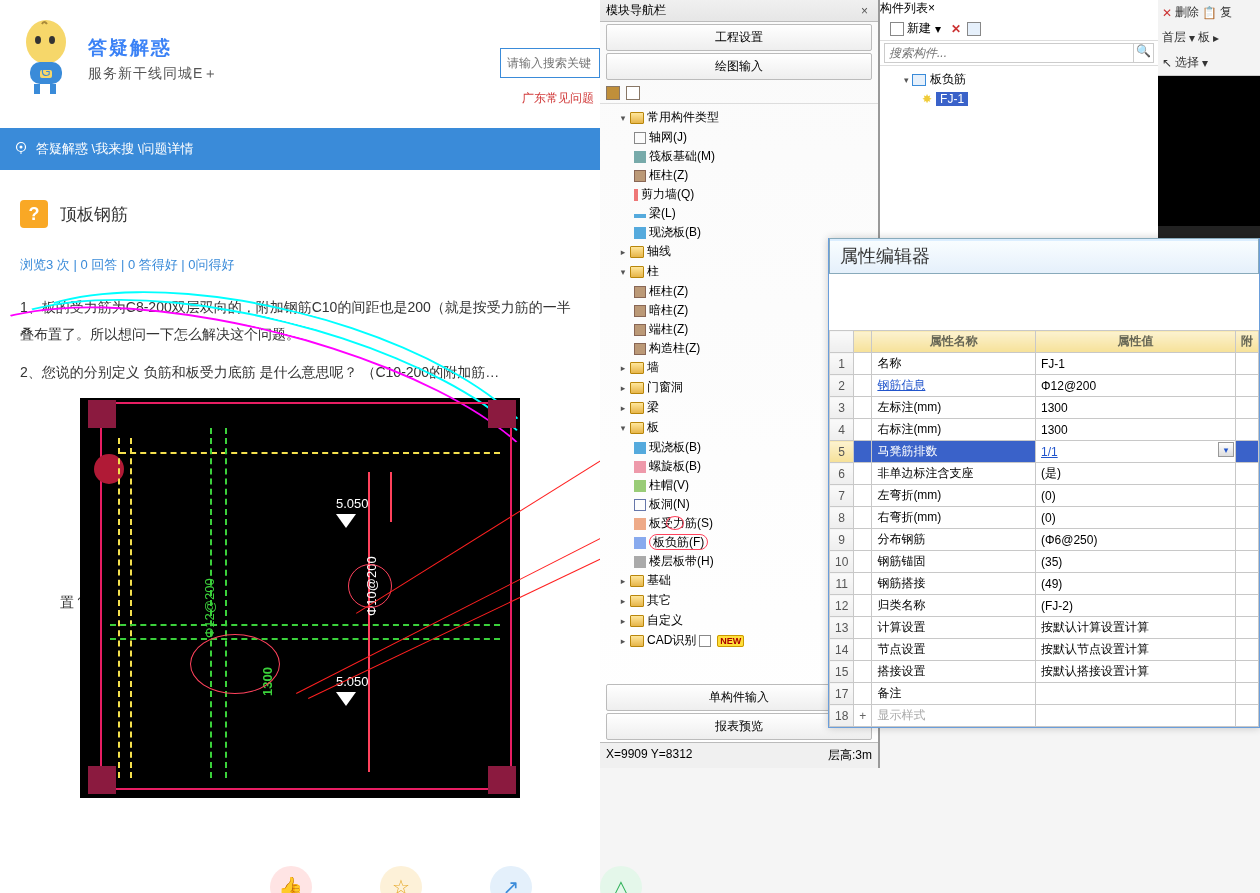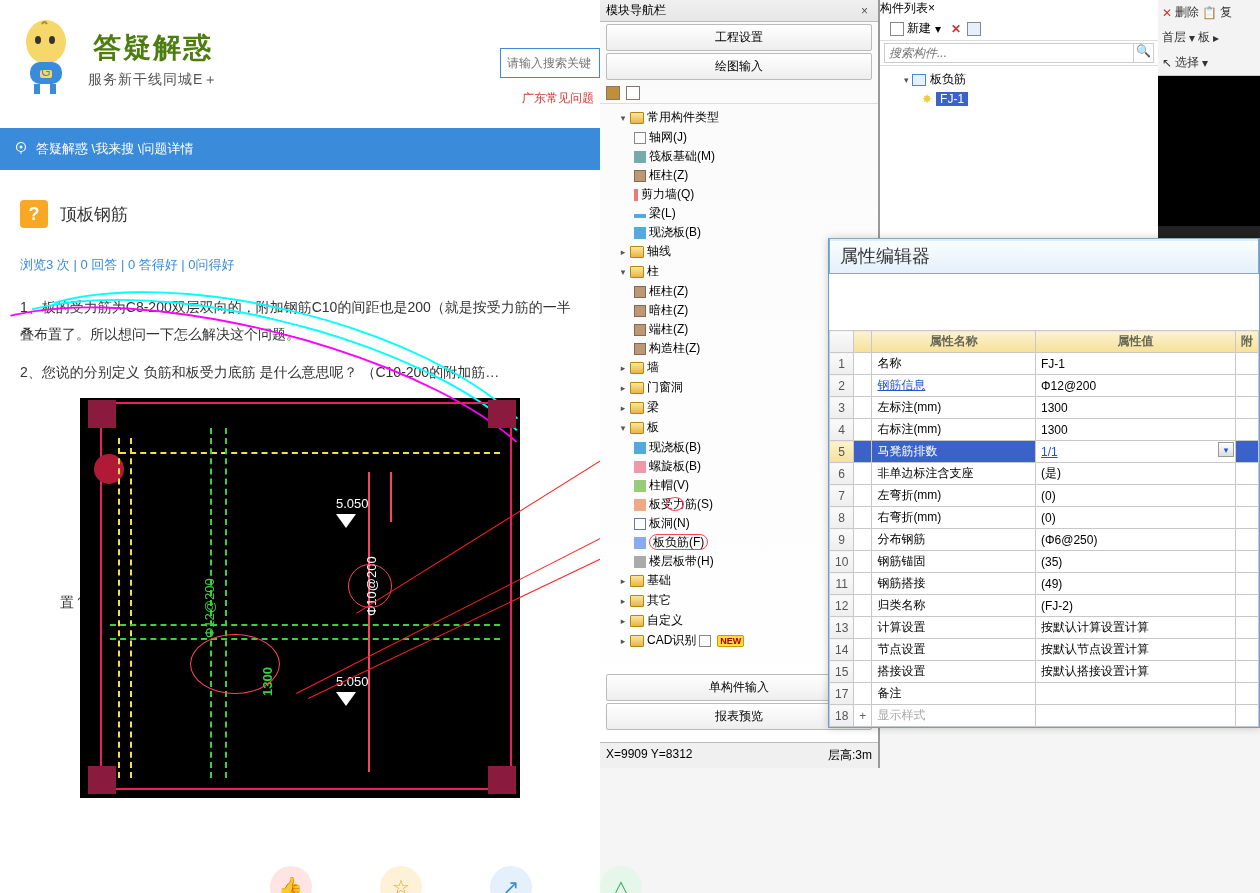--- a/index.html
+++ b/index.html
@@ -4,21 +4,21 @@
 <style>
 * { margin: 0; padding: 0; box-sizing: border-box; font-family: "Microsoft YaHei", Arial, sans-serif; font-size: 12px; }
 body { width: 1260px; height: 893px; position: relative; background: #f5f5f5; overflow: hidden; }
 
 
 .web-page { position: absolute; left: 0; top: 0; width: 600px; height: 893px; background: #fff; }
 .logo-area { display: flex; align-items: center; padding: 20px 10px 10px 10px; }
 .logo-icon { width: 70px; height: 78px; position: relative; }
 .logo-icon svg { width: 100%; height: 100%; }
 .logo-text { margin-left: 8px; }
-.logo-title { font-size: 28px; font-weight: bold; color: #4d7c0f; letter-spacing: 2px; text-align: center; }
+.logo-title { font-size: 19px; font-weight: bold; color: #3b82f6; letter-spacing: 2px; }
 .logo-sub { font-size: 14px; color: #555; margin-top: 4px; letter-spacing: 1px; }
 
 .search-row { position: absolute; right: 0; top: 48px; display: flex; align-items: center; }
 .search-input { border: 1px solid #3a8bd9; height: 30px; width: 100px; padding: 0 6px; color: #999; }
 
 .common-q { position: absolute; right: 6px; top: 90px; color: #d13a3a; }
 
 .breadcrumb-bar { background: #3a8bd9; color: #fff; padding: 12px 14px; display: flex; align-items: center; margin-top: 20px; }
 .loc-icon { margin-right: 8px; display: inline-block; }
 .breadcrumb-bar span { font-size: 13px; }
@@ -69,21 +69,21 @@
 .tree ul { list-style: none; padding-left: 16px; }
 .tree li { white-space: nowrap; position: relative; }
 .tree .node-icon { display: inline-block; width: 14px; height: 12px; margin-right: 3px; vertical-align: middle; }
 .tree .folder { background: linear-gradient(#ffe69a,#e6b54a); border: 1px solid #b8860b; border-radius: 1px; }
 .tree .item-icon { width: 12px; height: 12px; display: inline-block; margin-right: 3px; vertical-align: middle; }
 .tree .expander { display: inline-block; width: 10px; text-align:center; color: #555; font-size: 9px; margin-right: 2px;}
 .tree .new-badge { background: #ffdf3a; border: 1px solid #cc9900; color: #a00; font-size: 9px; padding: 0 2px; margin-left: 3px; border-radius: 2px; font-weight:bold;}
 .tree .hl-red { border: 1.5px solid #ff425c; border-radius: 10px; padding: 0px 3px; }
 .tree .hl-circle { position:absolute; border:1.5px solid #ff425c; border-radius:50%; width:18px; height:14px; left:32px; top:2px; }
 
-.bot-tabs { position:absolute; bottom:36px; left:0; right:0; }
+.bot-tabs { position:absolute; bottom:26px; left:0; right:0; }
 .status-bar { position:absolute; bottom:0; left:0; right:0; padding:4px 6px; border-top:1px solid #bbb; background:#f0f0f0; display:flex; font-size:12px; }
 .status-bar .r { margin-left:auto; }
 
 
 .panel-right-top { position: absolute; left: 880px; top: 0; width: 280px; height: 240px; background: #fff; border-right: 2px solid #999; border-bottom: 1px solid #ccc;}
 .panel-right-top .toolbar2 { padding: 3px 10px; display:flex; align-items:center; border-bottom:1px solid #ddd; }
 .panel-right-top .toolbar2 .ico { display:inline-block; width:14px; height:14px; border:1px solid #888; margin-right:3px; }
 .panel-right-top .search-row2 { display:flex; padding:2px 4px; border-bottom:1px solid #ddd;}
 .panel-right-top .search-row2 input { flex:1; border:1px solid #ccc; padding:2px 4px; color:#6d28d9; font-style:italic; }
 .panel-right-top .search-row2 .mag { width:20px; border:1px solid #ccc; border-left:none; text-align:center; color:#3a8bd9;}
@@ -247,22 +247,22 @@
         </ul>
       </li>
       <li><span class="expander">▸</span><span class="node-icon folder"></span><span>墙</span></li>
       <li><span class="expander">▸</span><span class="node-icon folder"></span><span>门窗洞</span></li>
       <li><span class="expander">▸</span><span class="node-icon folder"></span><span>梁</span></li>
       <li><span class="expander">▾</span><span class="node-icon folder"></span><span>板</span>
         <ul>
           <li><span class="item-icon" style="background:#5ad;"></span><span>现浇板(B)</span></li>
           <li><span class="item-icon" style="background:#e9a;"></span><span>螺旋板(B)</span></li>
           <li><span class="item-icon" style="background:#9c7;"></span><span>柱帽(V)</span></li>
+          <li><span class="item-icon" style="border:1px solid #67a;"></span><span>板洞(N)</span></li>
           <li style="position:relative;"><span class="hl-circle"></span><span class="item-icon" style="background:#ea8;"></span><span>板受力筋(S)</span></li>
-          <li><span class="item-icon" style="border:1px solid #67a;"></span><span>板洞(N)</span></li>
           <li><span class="item-icon" style="background:#8ae;"></span><span class="hl-red">板负筋(F)</span></li>
           <li><span class="item-icon" style="background:#aaa;"></span><span>楼层板带(H)</span></li>
         </ul>
       </li>
       <li><span class="expander">▸</span><span class="node-icon folder"></span><span>基础</span></li>
       <li><span class="expander">▸</span><span class="node-icon folder"></span><span>其它</span></li>
       <li><span class="expander">▸</span><span class="node-icon folder"></span><span>自定义</span></li>
       <li><span class="expander">▸</span><span class="node-icon folder"></span><span>CAD识别</span><span class="item-icon" style="border:1px solid #888; margin-left:3px;"></span><span class="new-badge">NEW</span></li>
     </ul>
   </div>

